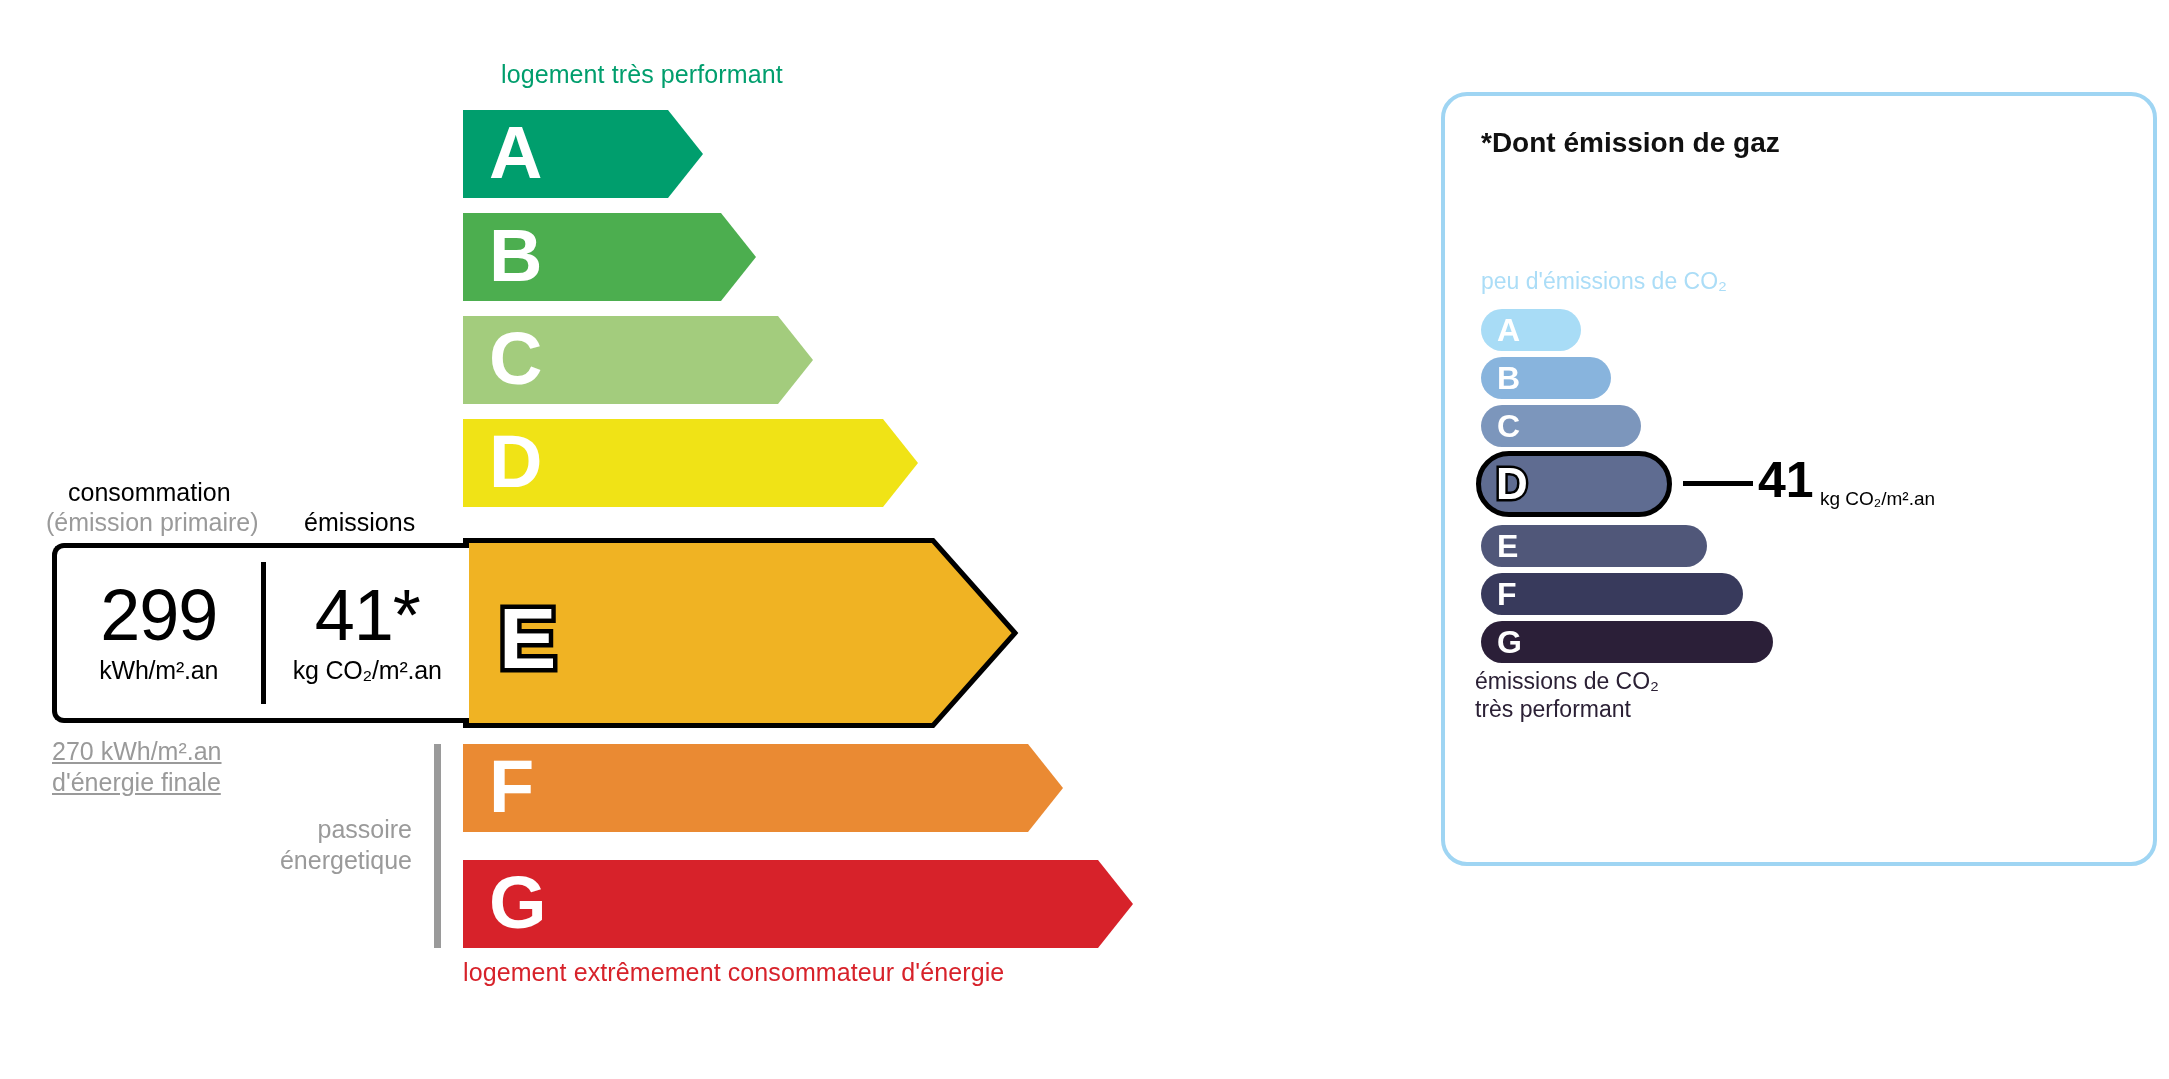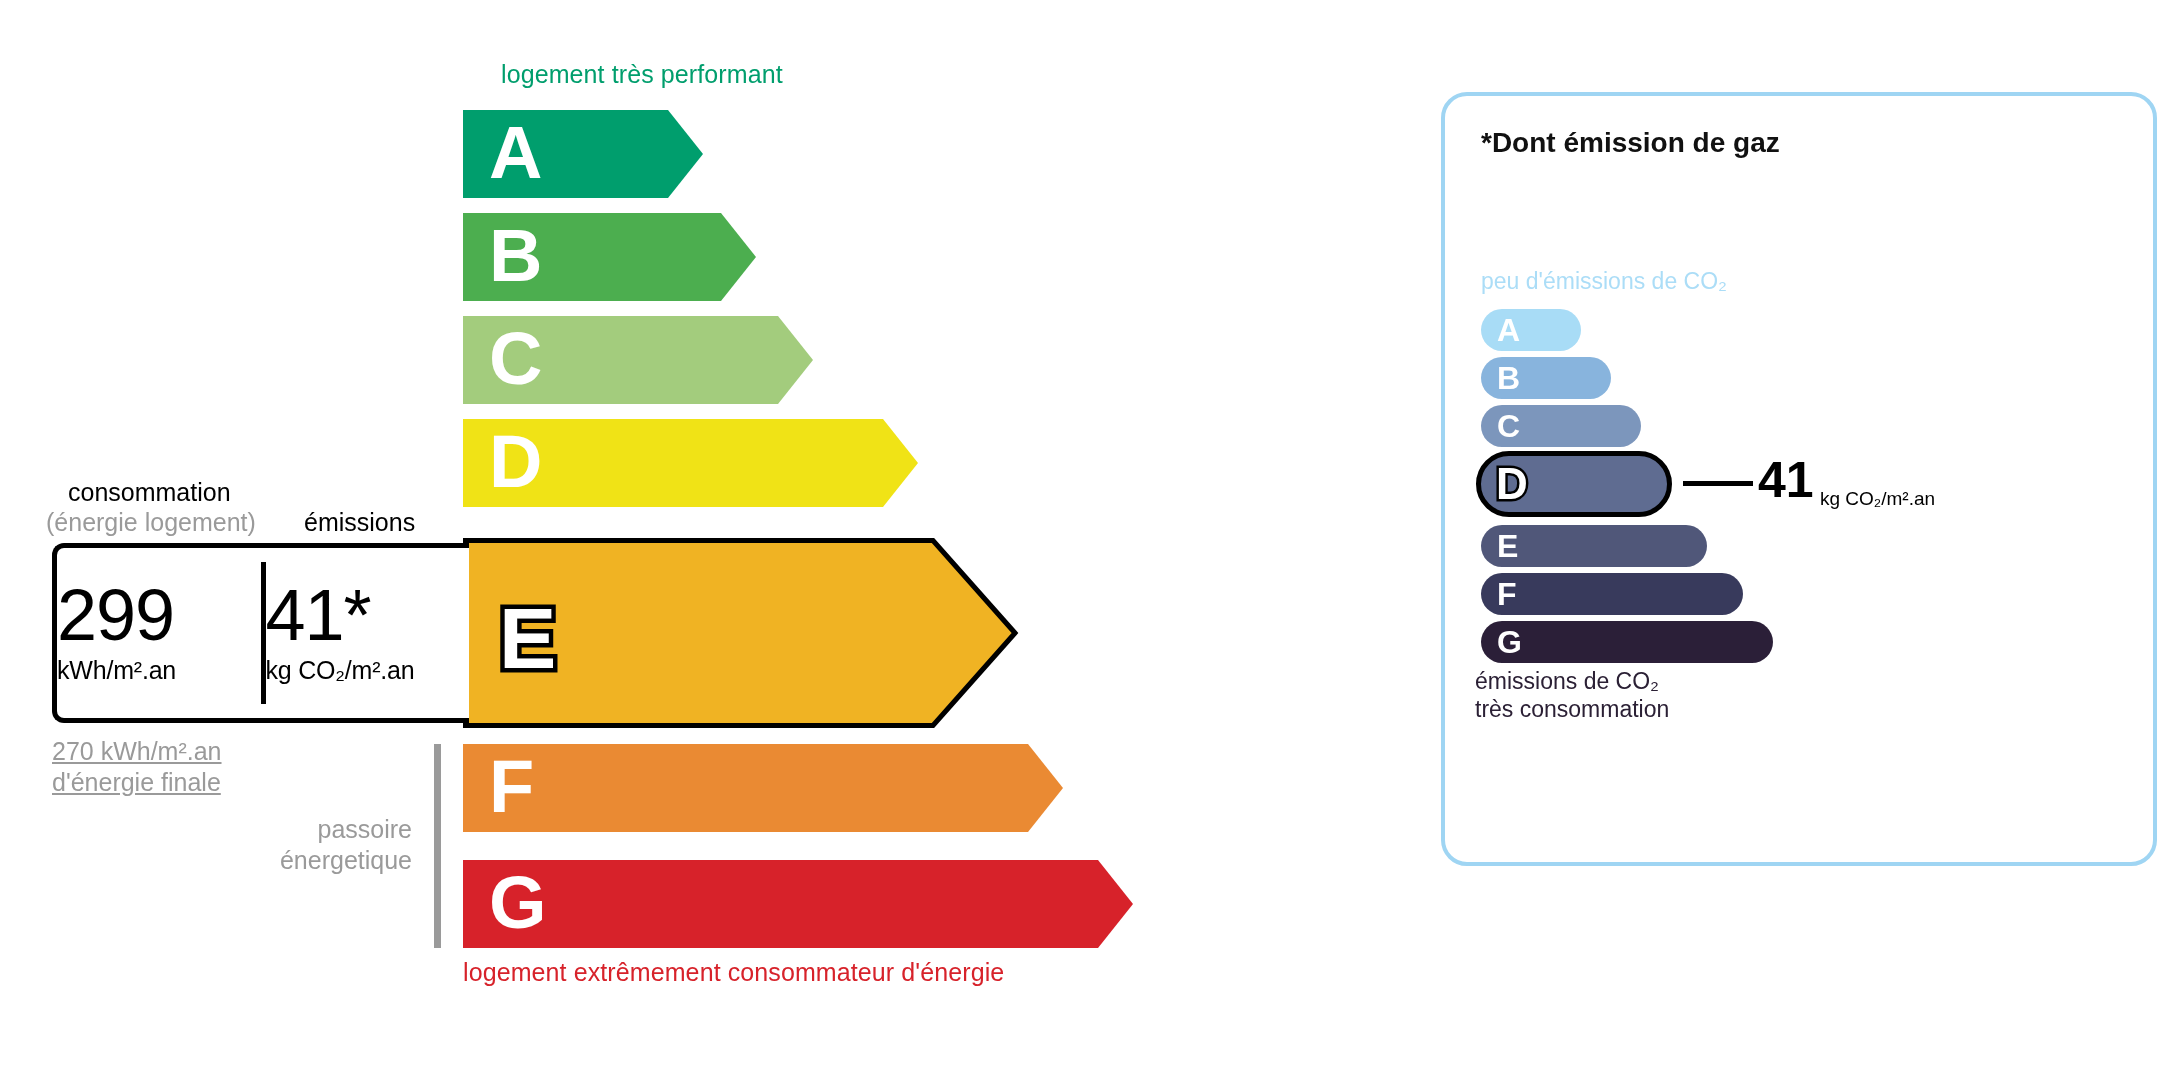--- a/index.html
+++ b/index.html
@@ -30,21 +30,21 @@
   }
 
   
   #value-box{
     position:absolute;box-sizing:border-box;
     border:5px solid #000;border-right:none;
     border-top-left-radius:12px;border-bottom-left-radius:12px;
     background:#ffffff;display:flex;align-items:center;
   }
   .vcell{
-    flex:1;display:flex;flex-direction:column;justify-content:center;
+    flex:1;display:flex;flex-direction:column;align-items:center;justify-content:center;
     height:100%;
   }
   .vnum{font-size:72px;font-weight:400;color:#000;line-height:.96;letter-spacing:-1px;}
   .vunit{font-size:25px;color:#000;margin-top:6px;letter-spacing:-.2px;}
   .vsep{width:5px;background:#000;height:142px;}
 
   .lbl-consommation{position:absolute;font-size:25px;color:#000;white-space:nowrap;}
   .lbl-primaire{position:absolute;font-size:25px;color:#9a9a9a;white-space:nowrap;}
   .lbl-emissions{position:absolute;font-size:25px;color:#000;white-space:nowrap;}
   .lbl-finale{position:absolute;font-size:25px;color:#9a9a9a;line-height:1.22;white-space:nowrap;text-decoration:underline;}
@@ -129,21 +129,21 @@
   <div class="band-row" style="left:463px;top:860px;">
     <svg class="band-svg" width="670" height="88" viewBox="0 0 670 88">
       <polygon points="0,0 635,0 670,44 635,88 0,88" fill="#d7222a"></polygon>
       <text class="band-letter" x="26" y="68">G</text>
     </svg>
   </div>
 
   <div class="cap-bottom" style="left:463px;top:958px;">logement extrêmement consommateur d'énergie</div>
 
   <div class="lbl-consommation" style="left:68px;top:478px;">consommation</div>
-  <div class="lbl-primaire" style="left:46px;top:508px;">(énergie logement)</div>
+  <div class="lbl-primaire" style="left:46px;top:508px;">(émission primaire)</div>
   <div class="lbl-emissions" style="left:304px;top:508px;">émissions</div>
 
   <div id="value-box" style="left:52px;top:543px;width:417px;height:180px;">
     <div class="vcell">
       <div class="vnum">299</div>
       <div class="vunit">kWh/m².an</div>
     </div>
     <div class="vsep"></div>
     <div class="vcell">
       <div class="vnum">41*</div>
@@ -205,15 +205,15 @@
     <div class="co2-bar" style="width:292px;height:42px;background:#2b1f38;"></div>
     <span class="co2-letter">G</span>
   </div>
 
   <div id="co2-leader" style="left:238px;top:385px;width:70px;"></div>
   <div id="co2-value" style="left:313px;top:359px;">41</div>
   <div id="co2-value-unit" style="left:375px;top:392px;">kg CO₂/m².an</div>
 
   <div id="co2-bottom-caption" style="left:30px;top:572px;">
     <div>émissions de CO₂</div>
-    <div>très consommation</div>
+    <div>très performant</div>
   </div>
 </div>
 
 </body></html>

